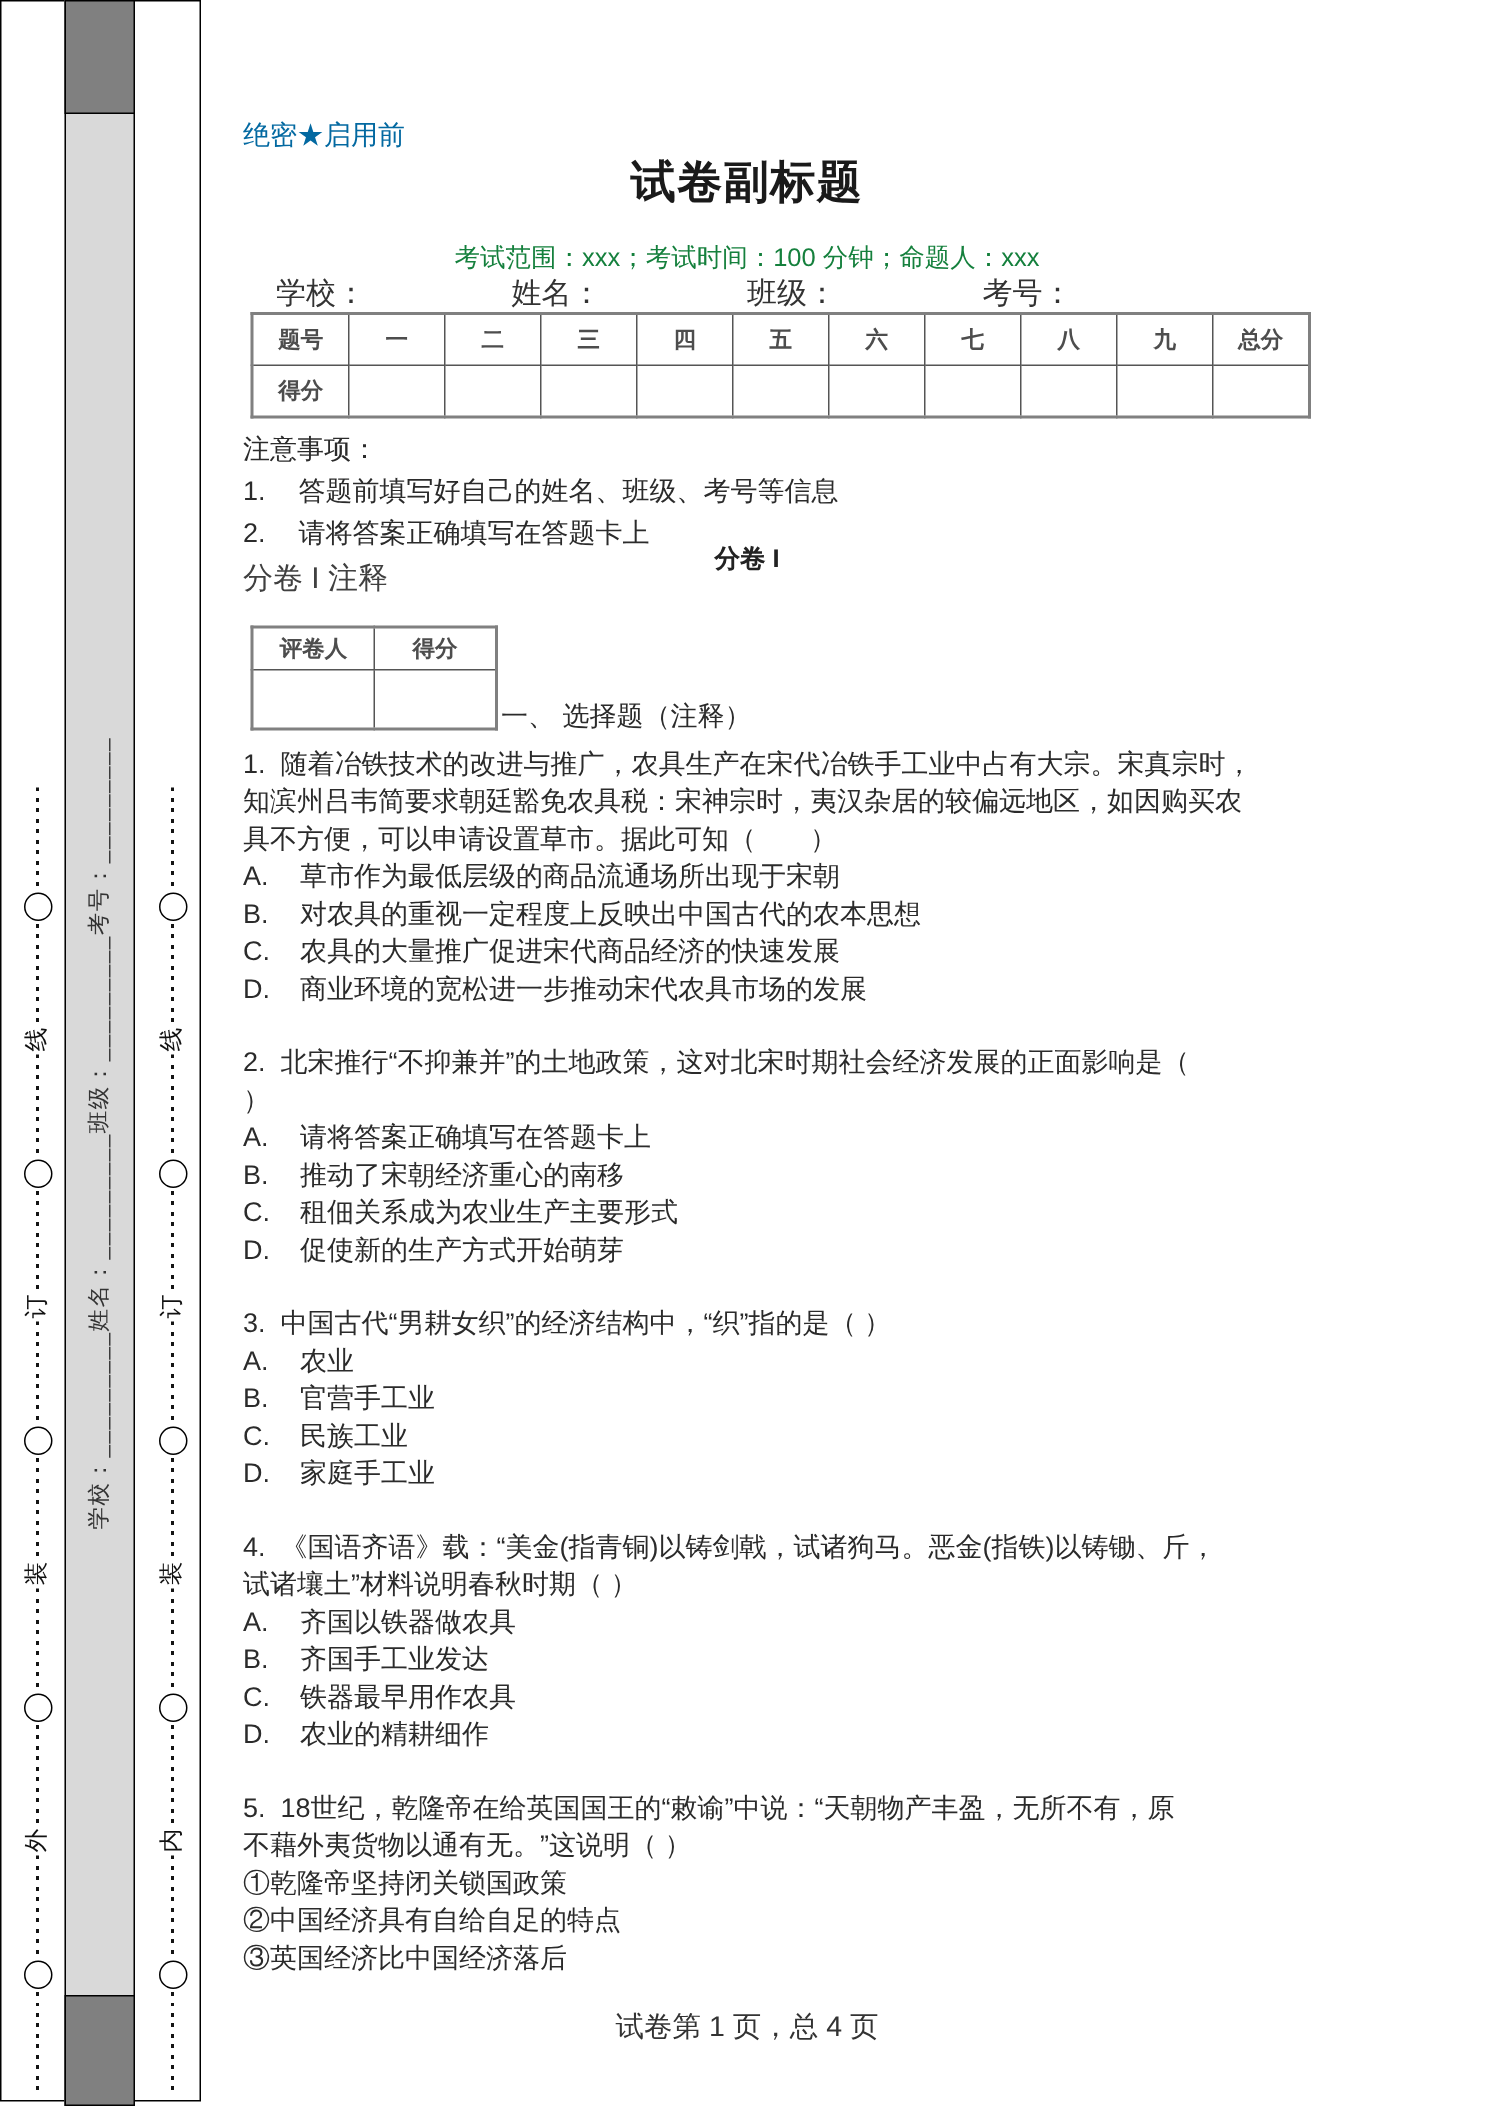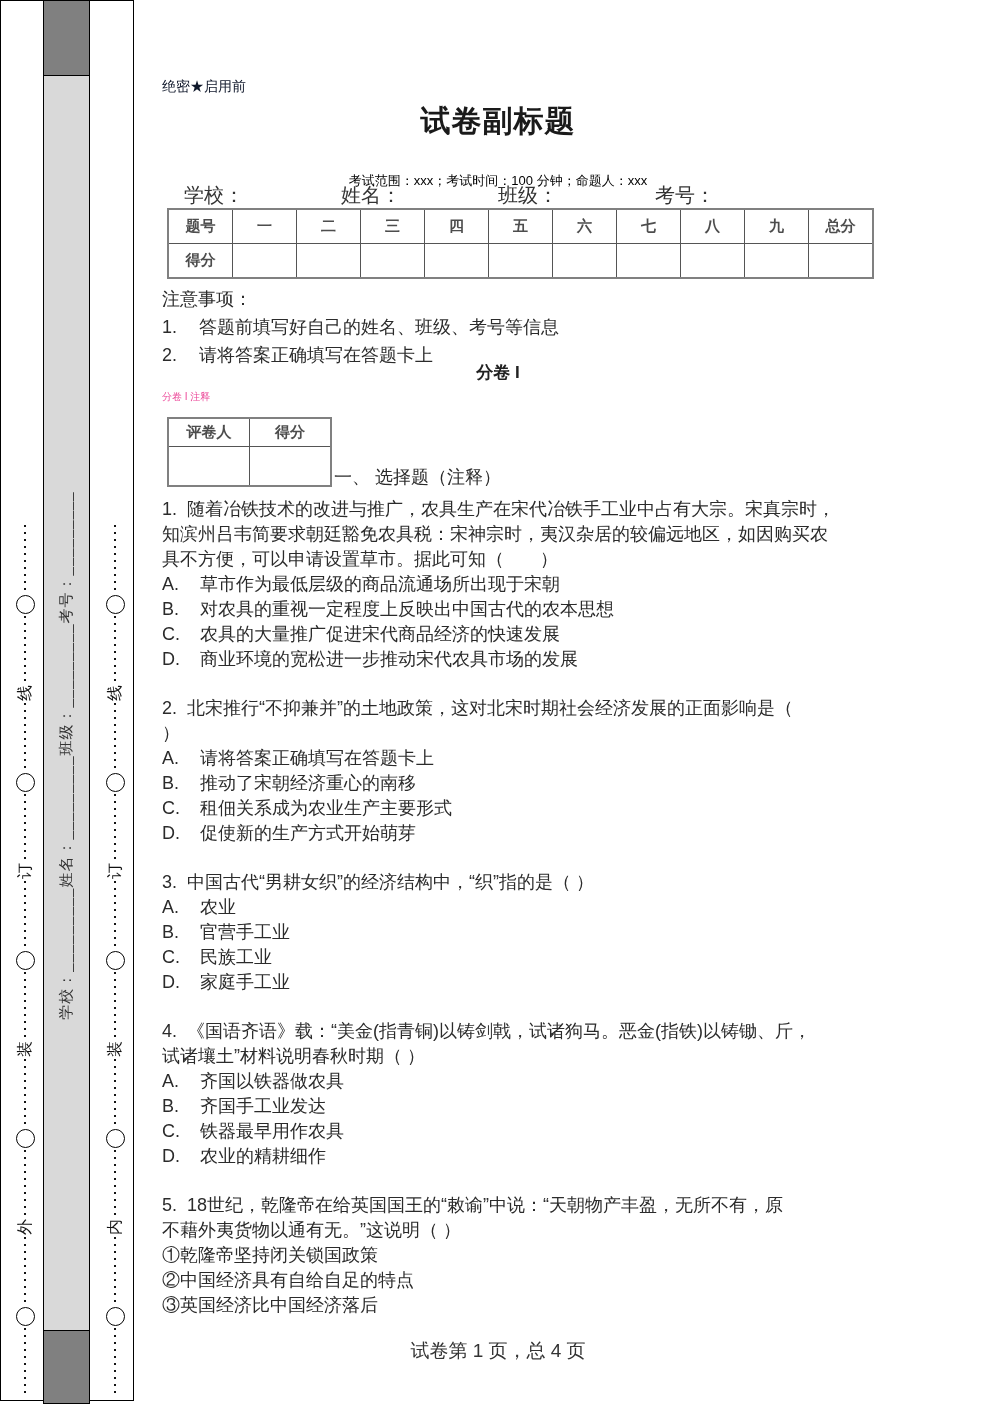--- a/index.html
+++ b/index.html
@@ -25,39 +25,39 @@
   .gutter-outer { left:12px; }
   .gutter-inner { left:102px; }
   .dotseg { flex:1 1 auto; width:2px;
     background-image:repeating-linear-gradient(to bottom,#141414 0 2.4px,transparent 2.4px 7px); }
   .ring { flex:0 0 auto; width:19px; height:19px; border:1.5px solid #000;
     border-radius:50%; background:#fff; margin:2px 0; box-sizing:border-box; }
   .gchar { flex:0 0 auto; font-size:16px; line-height:18px; color:#111;
     transform:rotate(-90deg); margin:1px 0; }
   
   .cwrap { position:absolute; left:128px; width:740px; text-align:center; }
-  .secret { position:absolute; left:162px; top:78px; font-size:14px; color:#0f172a; }
+  .secret { position:absolute; left:162px; top:78px; font-size:18px; color:#0369a1; }
   .title  { top:101px; font-size:30px; font-weight:bold; color:#1a1a1a; letter-spacing:1px; }
-  .info   { top:172px; font-size:13px; color:#000000; }
+  .info   { top:160px; font-size:17px; color:#15803d; }
   .school-line { top:182px; font-size:20px; color:#333; white-space:nowrap; }
   .blank  { display:inline-block; width:95px; border-bottom:1px solid #444;
     height:15px; vertical-align:bottom; margin-right:2px; }
   
   .score-table { position:absolute; left:167px; top:208px; }
   table { border-collapse:collapse;border-radius:20px; }
   .score-table table { border:2px solid #808080; }
   .score-table th, .score-table td { border:1px solid #555; width:63px; height:33px;
     font-size:15px; font-weight:bold; color:#4d4d4d; text-align:center; padding:0; }
   
   .notices { position:absolute; left:162px; top:285px; font-size:18px;
     line-height:28px; color:#2b2b2b; }
   .num-label { display:inline-block; width:37px; }
   
   .part-title { top:361px; font-size:17px; font-weight:bold; color:#222; }
-  .part-note { position:absolute; left:162px; top:390px; font-size:10px; color:#ec4899; }
+  .part-note { position:absolute; left:162px; top:372px; font-size:20px; color:#404040; }
   .grader-table { position:absolute; left:167px; top:417px; }
   .grader-table table { border:2px solid #808080; }
   .grader-table th { border:1px solid #555; width:80px; height:27px; font-size:15px;
     font-weight:bold; color:#4d4d4d; text-align:center; padding:0; }
   .grader-table td { border:1px solid #555; height:38px; padding:0; }
   .section-heading { position:absolute; left:334px; top:465px; font-size:18px; color:#2b2b2b; }
   
   .questions { position:absolute; left:162px; top:497px; width:726px;
     font-size:18px; line-height:25px; color:#2b2b2b; }
   .question { margin:0 0 24px 0; }

